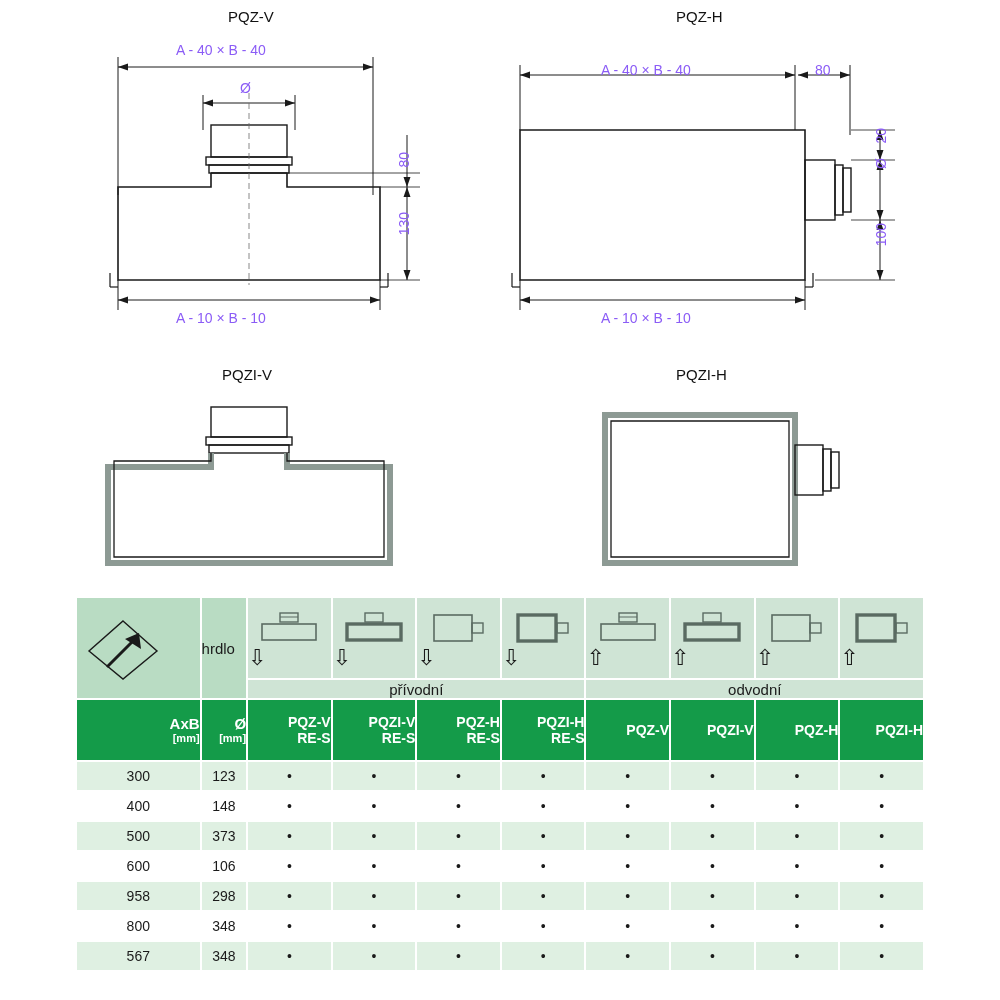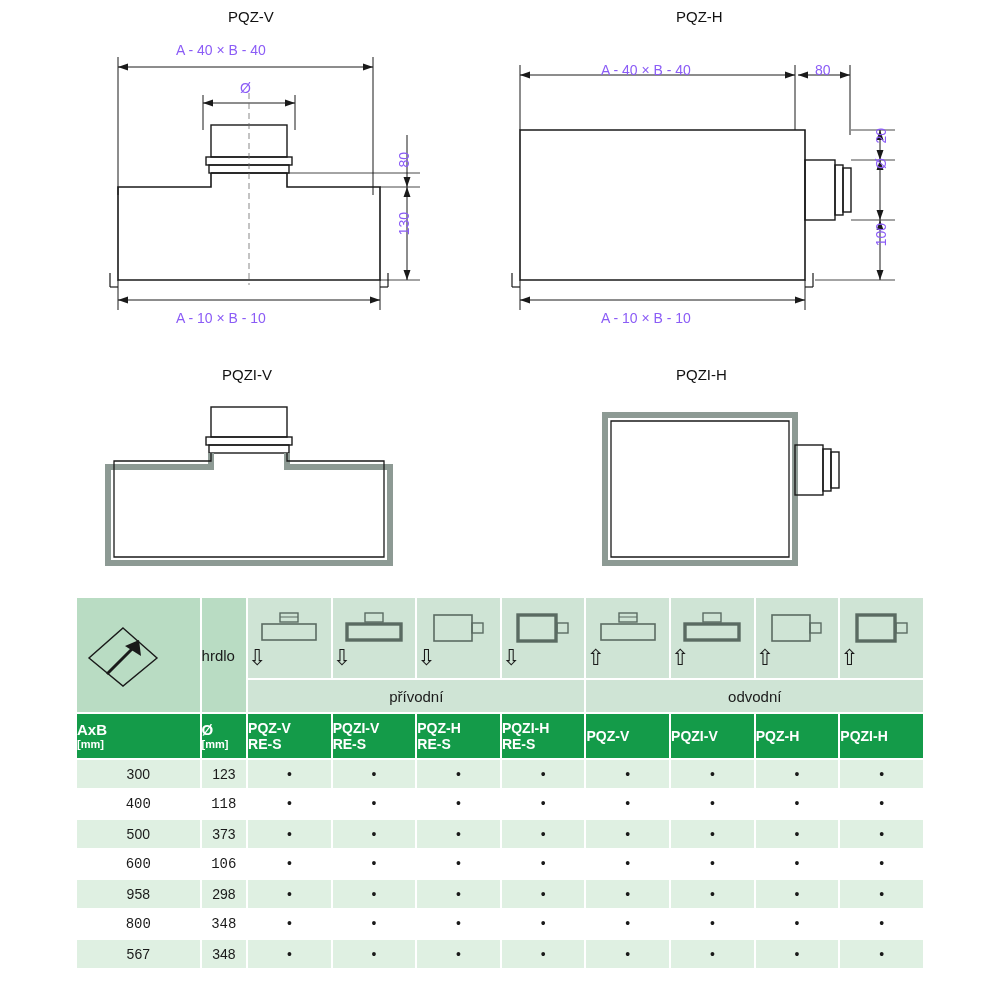--- a/index.html
+++ b/index.html
@@ -23,25 +23,25 @@
     width:850px;
     border-collapse:separate;
     border-spacing:2px;
     font-size:14px;
   }
   table.spec td, table.spec th { padding:0; }
   .cell-lite   { background:#cfe4d5; }
   .cell-mid    { background:#b9dcc3; }
   .cell-dark   { background:#149b49; color:#ffffff; font-weight:bold; }
   .cell-row-a  { background:#dff0e2; }
-  .cell-row-b  { background:#ffffff;font-family:Liberation Mono, monospace; }
+  .cell-row-b  { background:#ffffff; }
   .c { text-align:left; vertical-align:middle; }
   .hdr-icon { height:80px; }
-  .grp { height:32px; text-align:center; font-size:15px; background:#cfe4d5; }
-  .colhdr { height:44px; text-align:left; font-size:14px; line-height:1.15; }
+  .grp { height:18px; text-align:center; font-size:15px; background:#cfe4d5; }
+  .colhdr { height:60px; text-align:right; font-size:14px; line-height:1.15; }
   .datarow td { height:28px; text-align:center; font-size:14px; }
   .unit { font-size:11px; display:block; font-weight:bold; }
   .axb { font-size:15px; font-weight:bold; }
 
   
   .mini { position:relative; width:62px; height:34px; margin:4px auto 2px; }
   .arrowglyph { font-size:22px; line-height:1; color:#1a1a1a; }
 
   svg { display:block; }
 </style>
@@ -320,21 +320,21 @@
     <td class="cell-row-a">•</td>
     <td class="cell-row-a">•</td>
     <td class="cell-row-a">•</td>
     <td class="cell-row-a">•</td>
     <td class="cell-row-a">•</td>
     <td class="cell-row-a">•</td>
     <td class="cell-row-a">•</td>
   </tr>
   <tr class="datarow">
     <td class="cell-row-b">400</td>
-    <td class="cell-row-b">118</td>
+    <td class="cell-row-b">148</td>
     <td class="cell-row-b">•</td>
     <td class="cell-row-b">•</td>
     <td class="cell-row-b">•</td>
     <td class="cell-row-b">•</td>
     <td class="cell-row-b">•</td>
     <td class="cell-row-b">•</td>
     <td class="cell-row-b">•</td>
     <td class="cell-row-b">•</td>
   </tr>
   <tr class="datarow">

